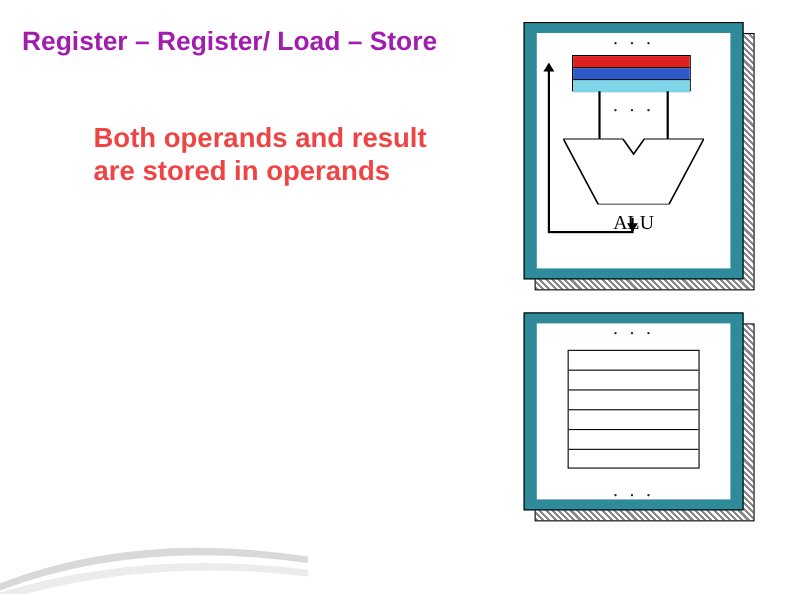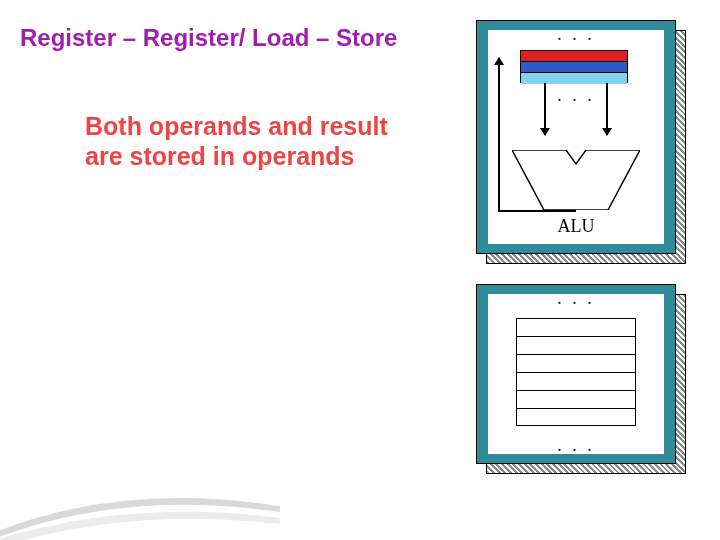--- a/index.html
+++ b/index.html
@@ -21,21 +21,21 @@
 
   .dots-top { position:absolute; width:100%; text-align:center; top:-6px; font-size:18px; color:#222; letter-spacing:3px; font-family: Georgia, serif; }
   .dots-mid { position:absolute; width:100%; text-align:center; top:55px; font-size:18px; color:#222; letter-spacing:3px; font-family: Georgia, serif; }
 
   
   .regfile { position:absolute; left:32px; top:20px; width:108px; height:33px; border:1px solid #000; }
   .rf-row { width:100%; height:11px; border-bottom:1px solid #000; }
   .rf-row:last-child { border-bottom:none; }
 
   
-  .alu-wrap { position:absolute; left:24px; top:120px; width:128px; height:60px; }
+  .alu-wrap { position:absolute; left:24px; top:96px; width:128px; height:60px; }
   .alu-label { position:absolute; width:100%; text-align:center; top:66px; font-size:18px; color:#000; font-family: Georgia, serif; }
 
   
   .arrow-dn { position:absolute; width:2px; background:#000; }
   .arrow-dn::after { content:""; position:absolute; left:-4px; bottom:-1px; border-left:5px solid transparent; border-right:5px solid transparent; border-top:8px solid #000; }
   .arrow-up { position:absolute; width:2px; background:#000; }
   .arrow-up::after { content:""; position:absolute; left:-4px; top:-1px; border-left:5px solid transparent; border-right:5px solid transparent; border-bottom:8px solid #000; }
   .hline { position:absolute; height:2px; background:#000; }
 
   

